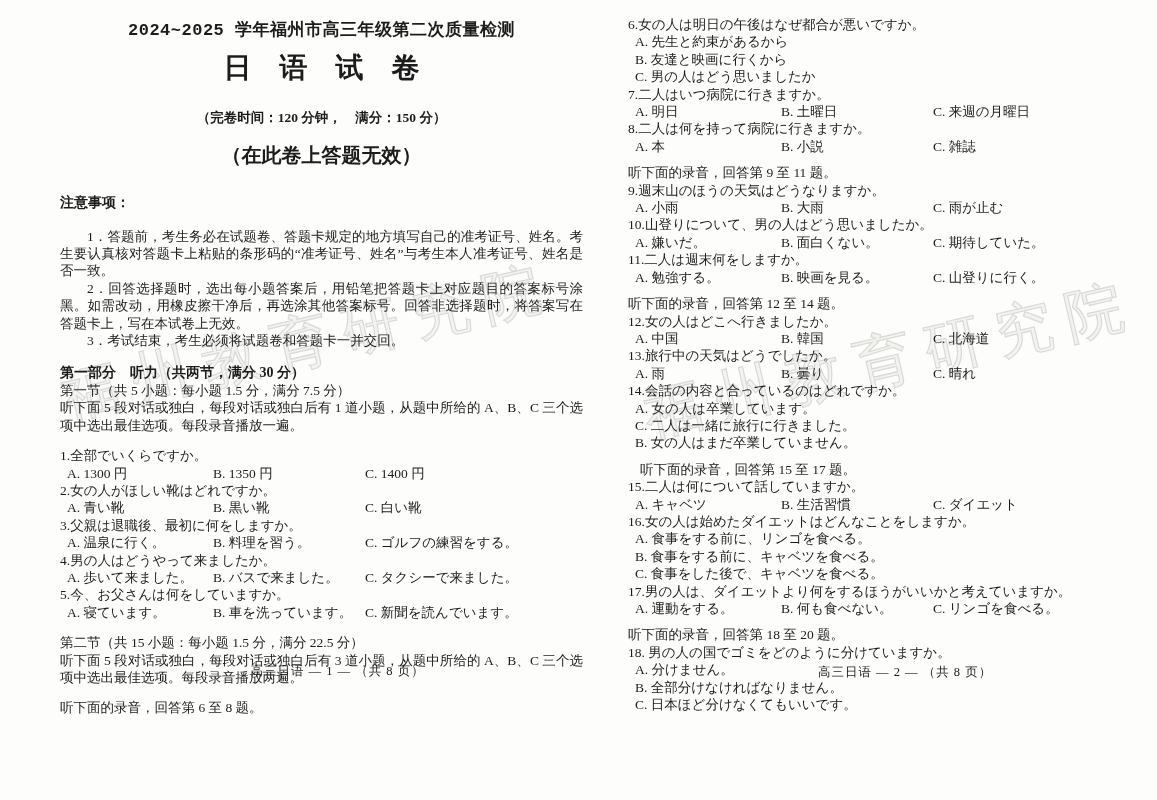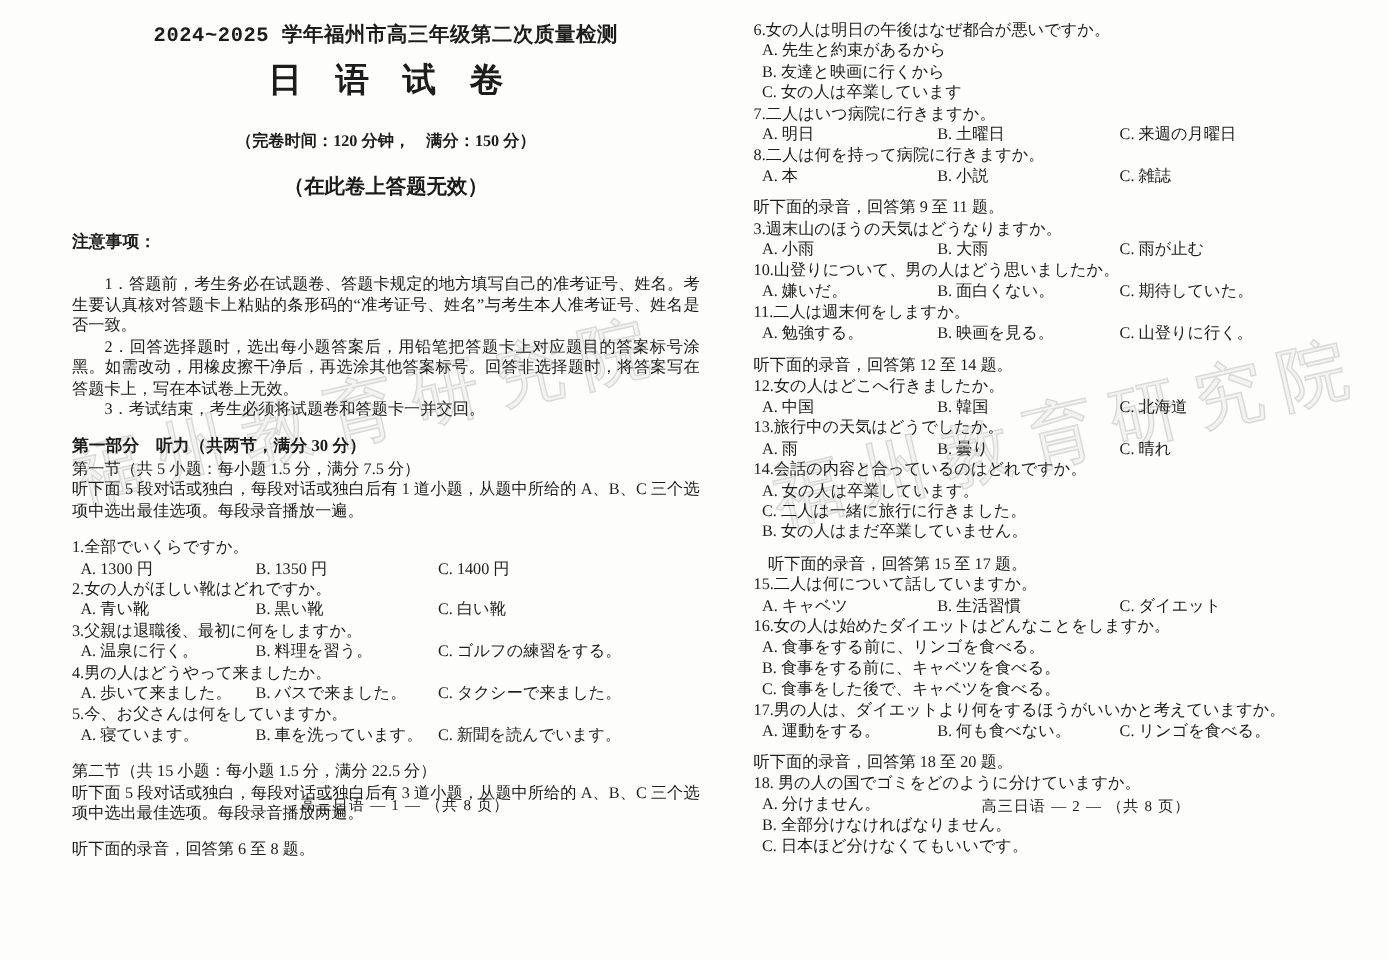--- a/index.html
+++ b/index.html
@@ -9,21 +9,21 @@
     font-family:"Liberation Serif","DejaVu Serif",serif;
     color:#1c1c1c;font-size:13.5px;line-height:17.4px;
   }
   .col{position:absolute;top:0;}
   .col-left{left:60px;width:523px;}
   .col-right{left:628px;width:522px;}
   .center{text-align:center;}
   .header-line{font-size:17px;font-weight:bold;margin-top:22px;letter-spacing:.5px;font-family:Liberation Mono, monospace;}
   .exam-title{font-size:28px;font-weight:bold;margin-top:12px;line-height:34px;}
   .time-line{font-weight:bold;margin-top:24px;}
-  .invalid-line{font-weight:bold;font-size:17px;margin-top:20px;}
+  .invalid-line{font-weight:bold;font-size:20px;margin-top:20px;}
   .notice-title{font-weight:bold;font-size:14px;margin-top:30px;}
   .notice-para{text-indent:2em;text-align:justify;}
   .notice-para.first{margin-top:16px;}
   .part-title{font-weight:bold;font-size:14px;margin-top:15px;}
   .desc{text-align:justify;}
   .qgroup{margin-top:13px;}
   .stem{}
   .opts{display:grid;grid-template-columns:146px 152px auto;padding-left:7px;}
   .opt{white-space:nowrap;}
   .opt-line{padding-left:7px;}
@@ -117,21 +117,21 @@
     <div class="footer">高三日语 — 1 — （共 8 页）</div>
   </div>
 
   <div class="col col-right">
     <div style="height:16px;"></div>
 
     <div>
       <div class="stem">6.女の人は明日の午後はなぜ都合が悪いですか。</div>
       <div class="opt-line">A. 先生と約束があるから</div>
       <div class="opt-line">B. 友達と映画に行くから</div>
-      <div class="opt-line">C. 女の人は卒業しています</div>
+      <div class="opt-line">C. 男の人はどう思いましたか</div>
     </div>
 
     <div>
       <div class="stem">7.二人はいつ病院に行きますか。</div>
       <div class="opts">
         <span class="opt">A. 明日</span>
         <span class="opt">B. 土曜日</span>
         <span class="opt">C. 来週の月曜日</span>
       </div>
     </div>
@@ -142,21 +142,21 @@
         <span class="opt">A. 本</span>
         <span class="opt">B. 小説</span>
         <span class="opt">C. 雑誌</span>
       </div>
     </div>
 
     <div class="spacer"></div>
     <div class="listen" style="margin-top:0;">听下面的录音，回答第 9 至 11 题。</div>
 
     <div>
-      <div class="stem">3.週末山のほうの天気はどうなりますか。</div>
+      <div class="stem">9.週末山のほうの天気はどうなりますか。</div>
       <div class="opts">
         <span class="opt">A. 小雨</span>
         <span class="opt">B. 大雨</span>
         <span class="opt">C. 雨が止む</span>
       </div>
     </div>
 
     <div>
       <div class="stem">10.山登りについて、男の人はどう思いましたか。</div>
       <div class="opts">

